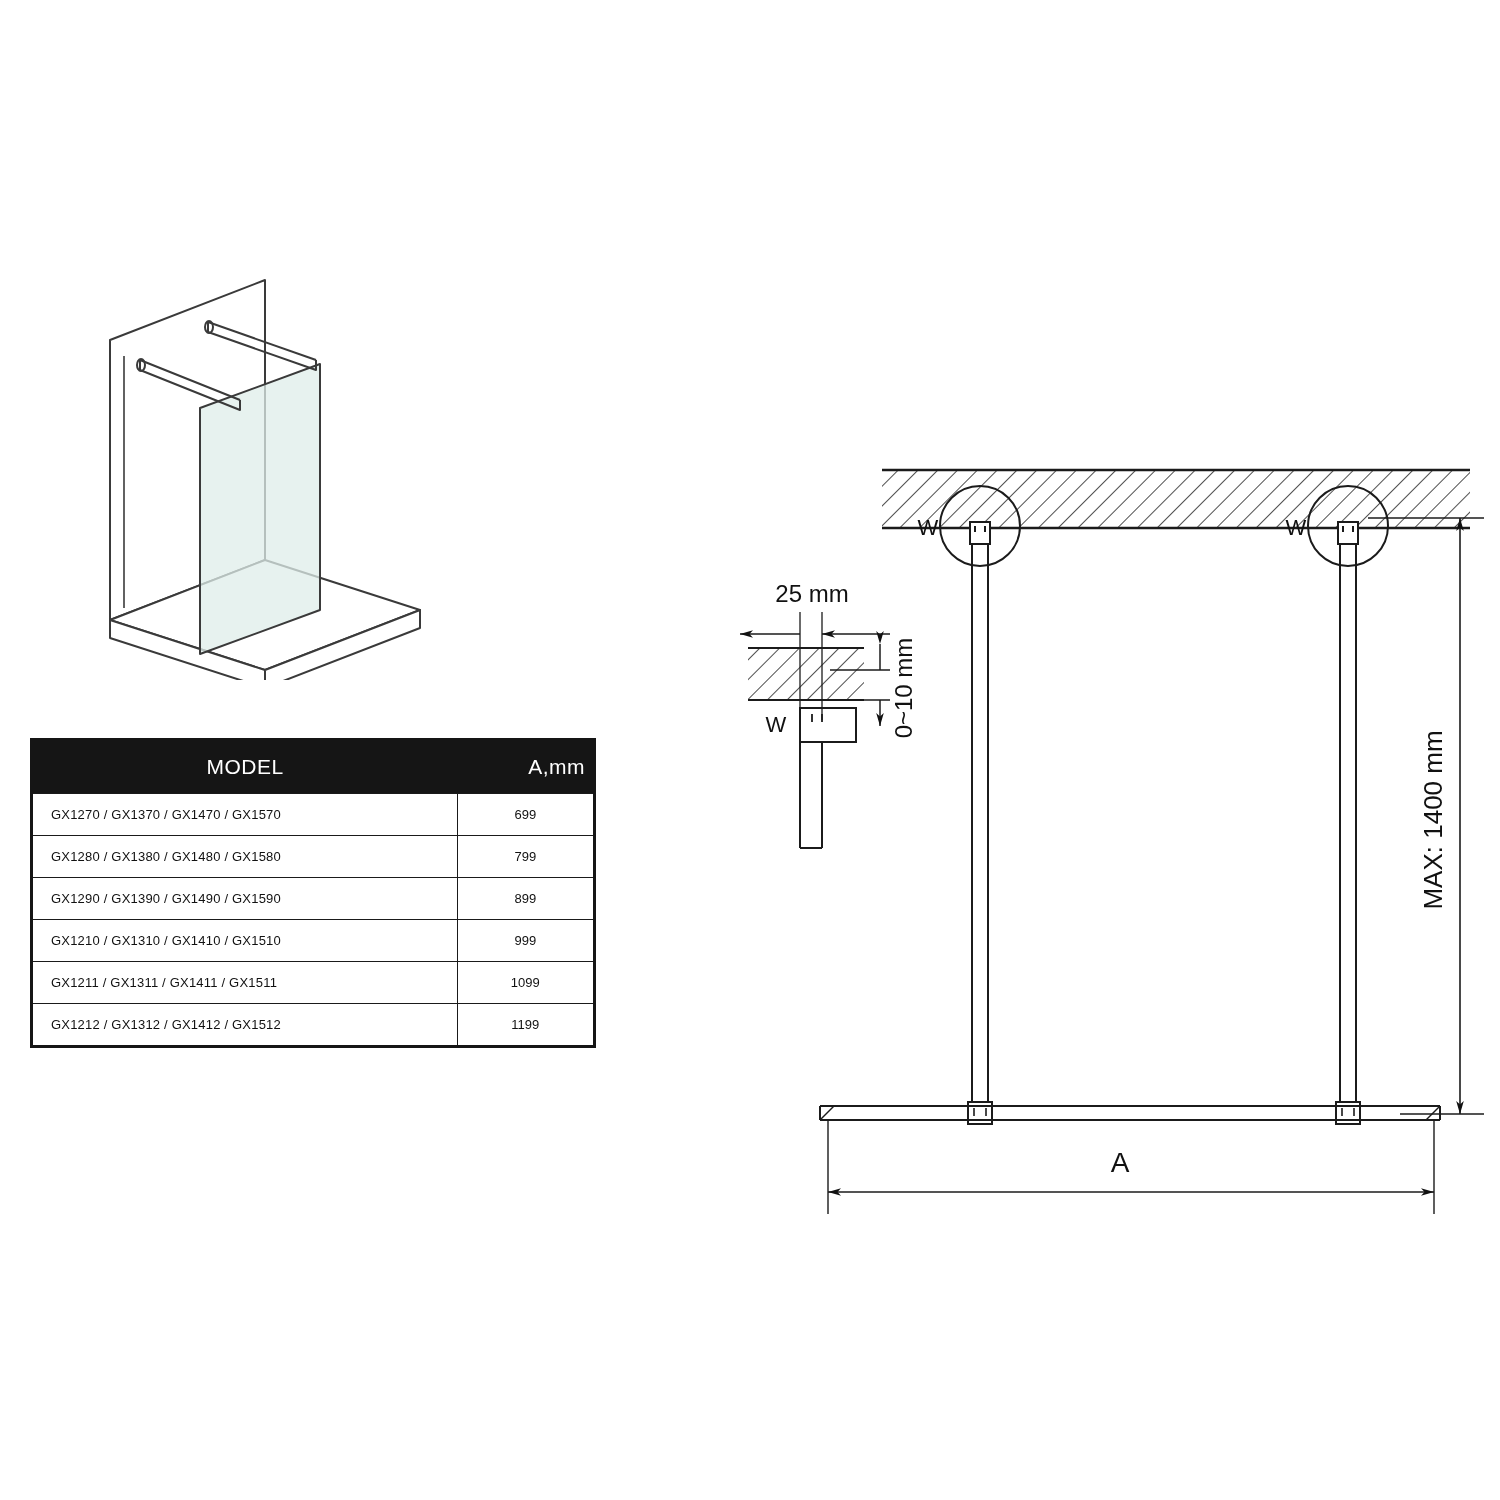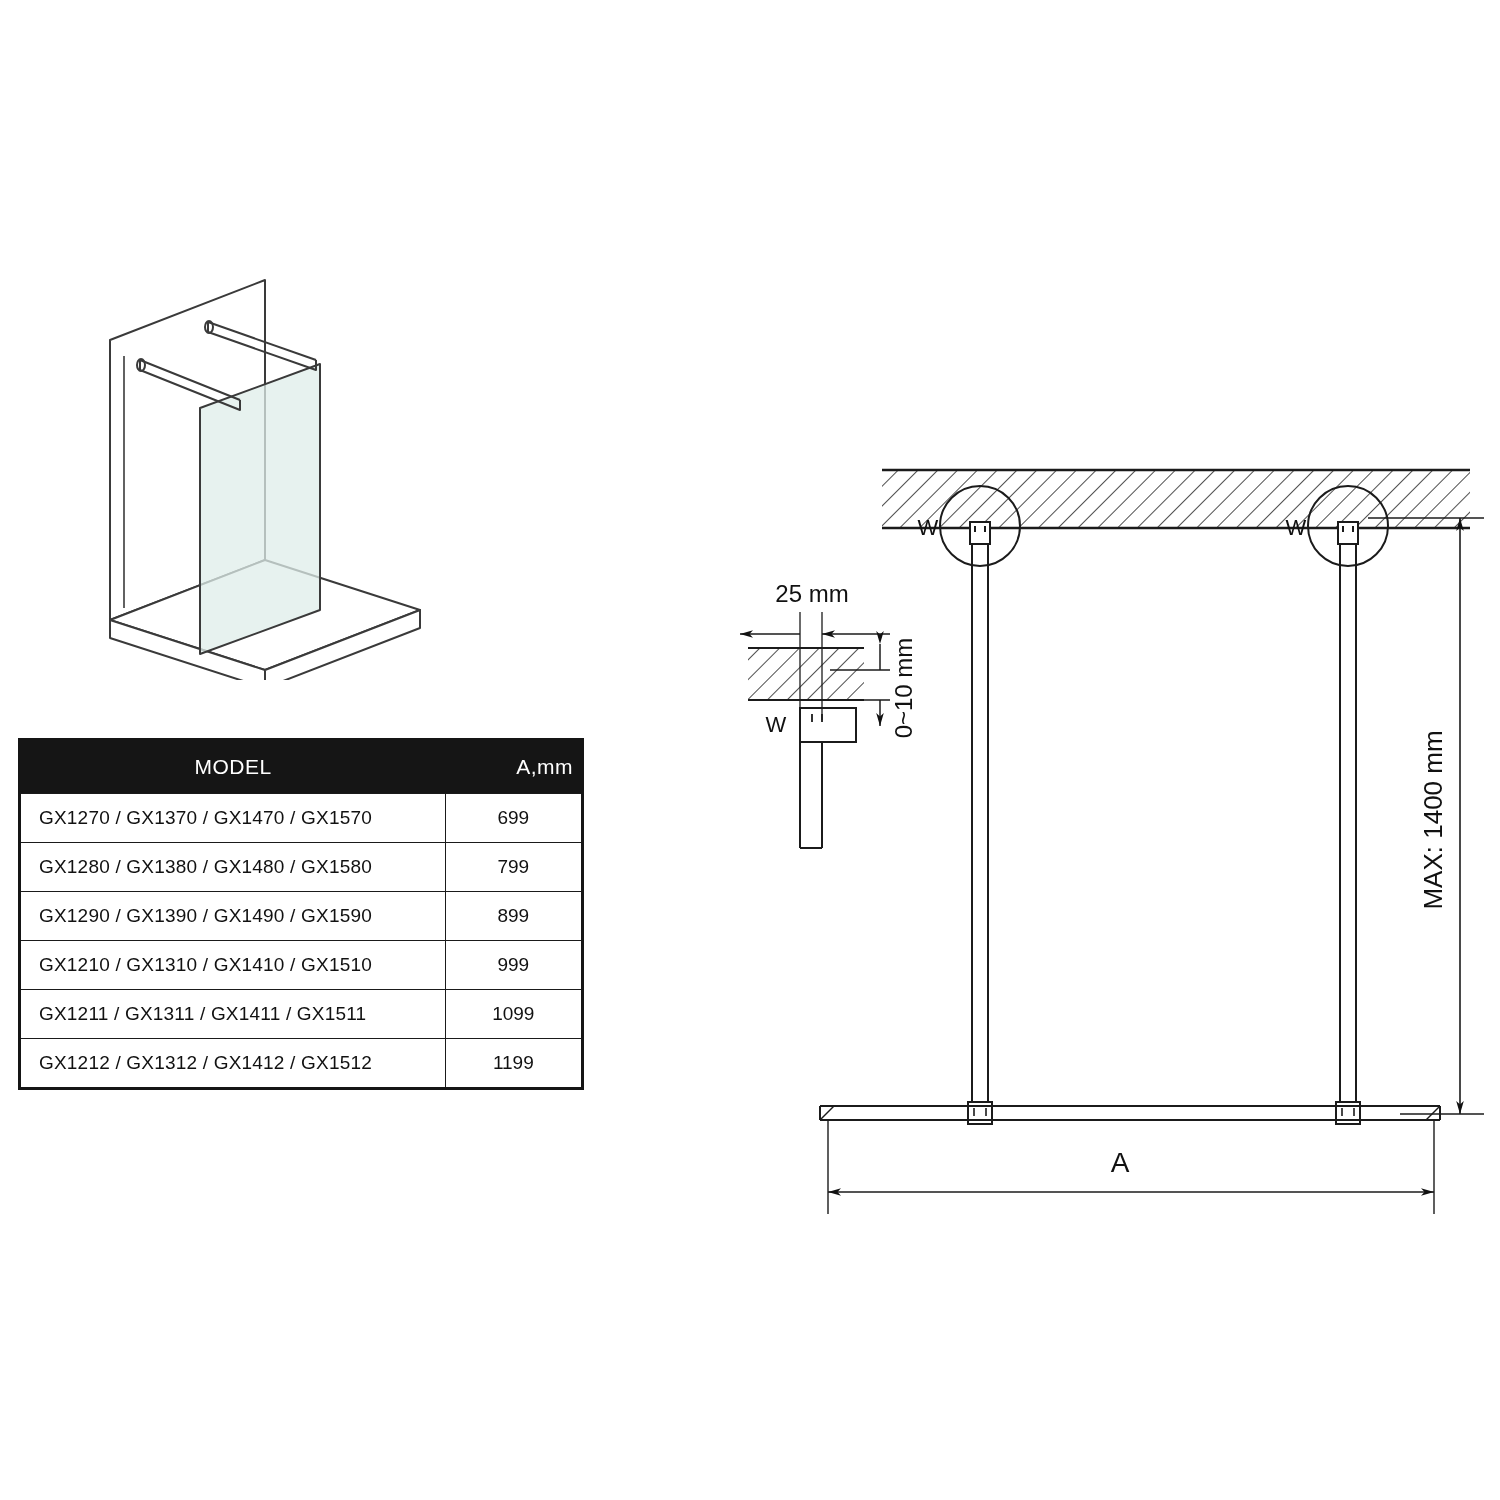--- a/index.html
+++ b/index.html
@@ -25,41 +25,41 @@
   #iso-drawing {
     position: absolute;
     left: 80px;
     top: 260px;
     width: 380px;
     height: 420px;
   }
   
   #model-table {
     position: absolute;
-    left: 18px;
+    left: 30px;
     top: 738px;
     width: 566px;
     border-collapse: collapse;
     background: #ffffff;
     border: 3px solid #151515;
   }
   #model-table thead th {
     background: #151515;
     color: #ffffff;
     font-size: 21px;
     font-weight: normal;
     letter-spacing: 0.5px;
     padding: 14px 8px;
     text-align: center;
     border: none;
   }
   #model-table thead th.col-model { width: 440px; }
   #model-table thead th.col-a { width: 126px; text-align: right; }
   #model-table tbody td {
-    font-size: 19px;
+    font-size: 13px;
     padding: 13px 8px;
     border: 1px solid #1a1a1a;
     color: #111111;
     background: #ffffff;
   }
   #model-table tbody td.cell-model {
     text-align: left;
     padding-left: 18px;
     letter-spacing: 0.2px;
   }

